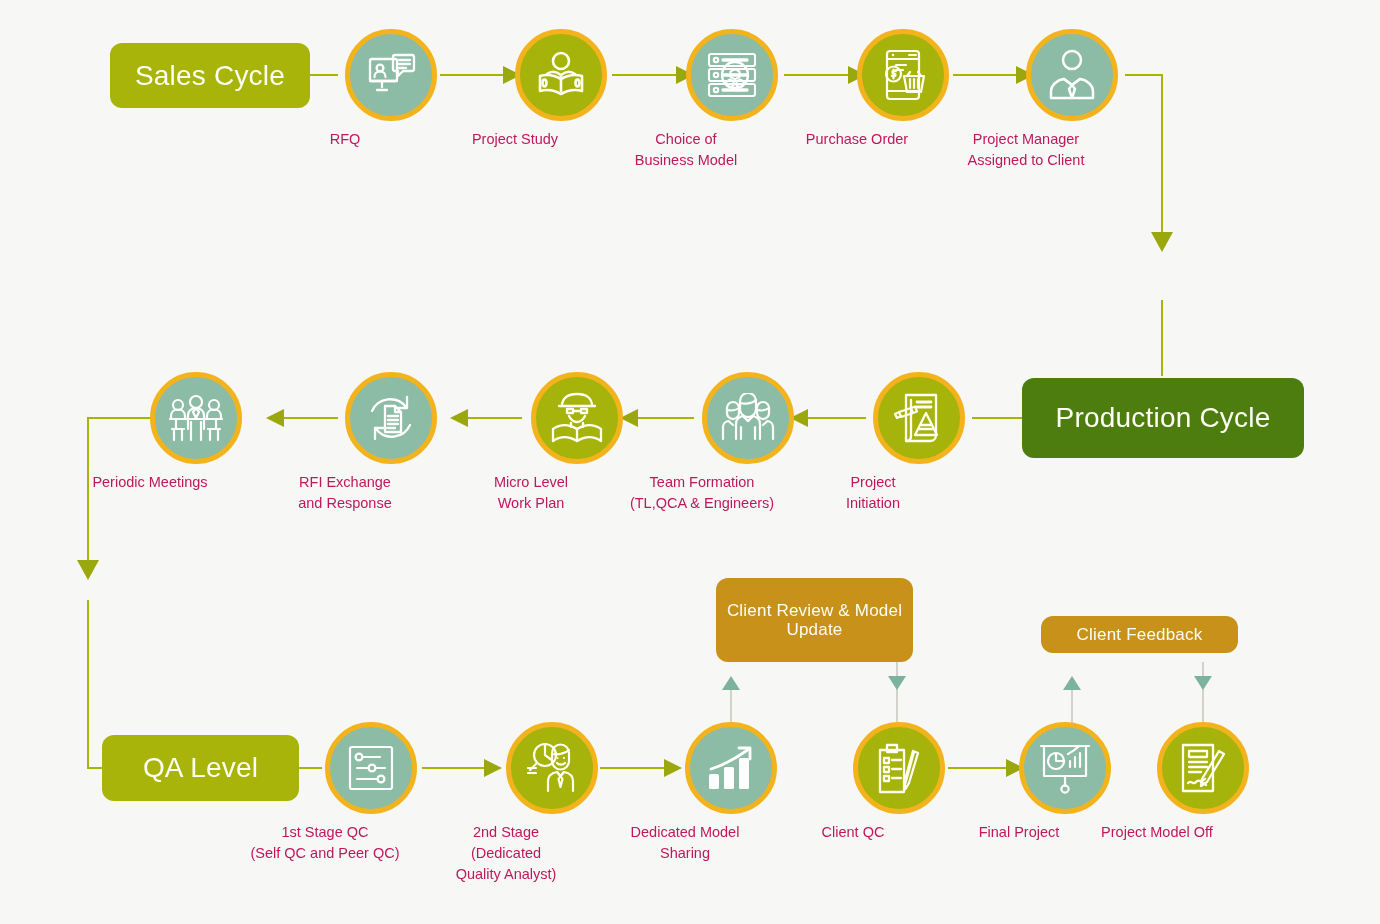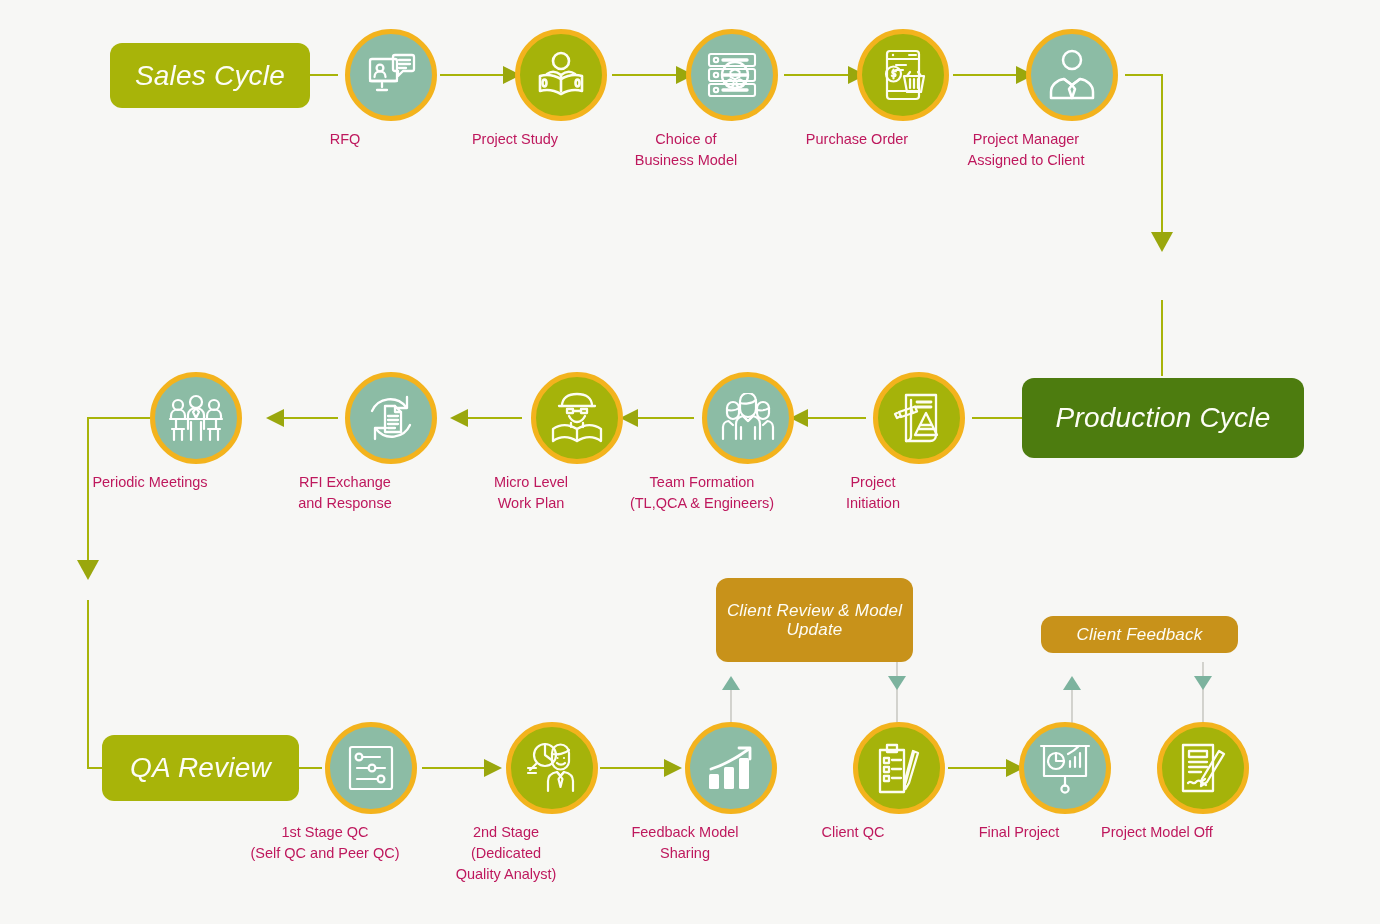--- a/index.html
+++ b/index.html
@@ -18,21 +18,20 @@
   
   .pill{
     position:absolute;z-index:3;
     display:flex;align-items:center;justify-content:center;
     border-radius:12px;
     color:#fdfdf6;
     letter-spacing:.2px;
     box-sizing:border-box;
     text-align:center;
     line-height:1.12;
-    font-style:italic;
   }
   .pill.olive{background:#a8b409;}
   .pill.sage{background:#4d7c0f;}
   .pill.gold{background:#c8921a;}
 
   
   .node{position:absolute;z-index:3;}
   .disc{
     position:absolute;left:0;top:0;
     width:92px;height:92px;border-radius:50%;
@@ -122,21 +121,21 @@
 
   <div class="pill olive" style="left:110px;top:43px;width:200px;height:65px;font-size:28px;">
     <span>Sales Cycle</span>
   </div>
 
   <div class="pill sage" style="left:1022px;top:378px;width:282px;height:80px;font-size:28px;">
     <span>Production Cycle</span>
   </div>
 
   <div class="pill olive" style="left:102px;top:735px;width:197px;height:66px;font-size:28px;">
-    <span>QA Review</span>
+    <span>QA Level</span>
   </div>
 
   <div class="pill gold" style="left:1041px;top:616px;width:197px;height:37px;font-size:17px;">
     <span>Client Feedback</span>
   </div>
 
   <div class="pill gold" style="left:716px;top:578px;width:197px;height:84px;font-size:17px;">
     <span>Client Review
 &amp;
 Model Update</span>
@@ -381,21 +380,21 @@
           <rect x="4" y="30" width="10" height="15" rx="1.5"></rect>
           <rect x="19" y="23" width="10" height="22" rx="1.5"></rect>
           <rect x="34" y="14" width="10" height="31" rx="1.5"></rect>
         </g>
         <g fill="none" stroke="#ffffff" stroke-width="2.8" stroke-linejoin="round" stroke-linecap="round">
           <path d="M6 25C16 22 30 15 44 5"></path>
           <path d="M34 4h11v11"></path>
         </g>
       </svg>
     </div>
-    <div class="cap">Feedback Model
+    <div class="cap">Dedicated Model
 Sharing</div>
   </div>
 
   <div class="node" style="left:853px;top:722px;">
     <div class="disc olive">
       <svg width="50" height="52" viewBox="0 0 50 52">
         <g fill="none" stroke="#fdfdf2" stroke-width="2.3" stroke-linejoin="round" stroke-linecap="round">
           <path d="M6 8h24v42H6z"></path>
           <path d="M13 3h10v7H13z"></path>
           <rect x="10" y="16" width="5" height="5"></rect>

